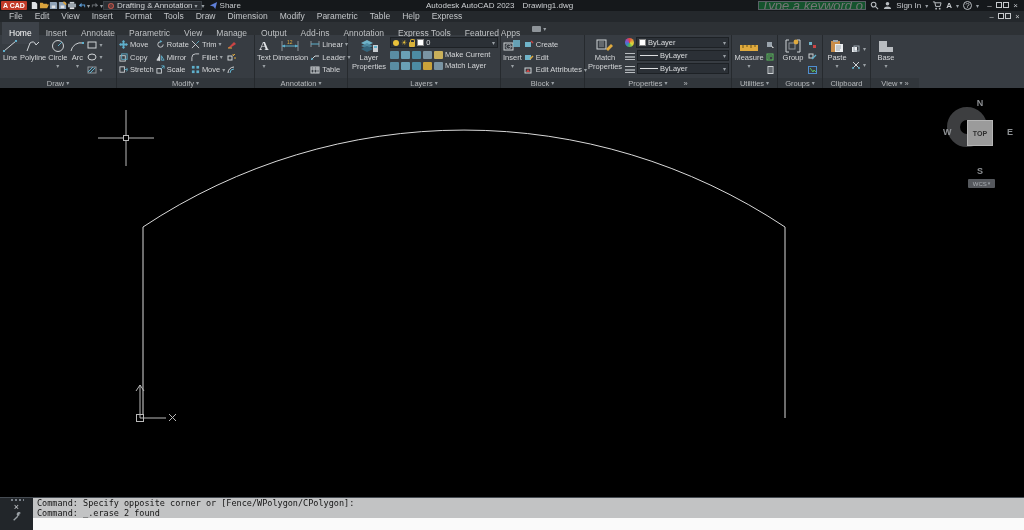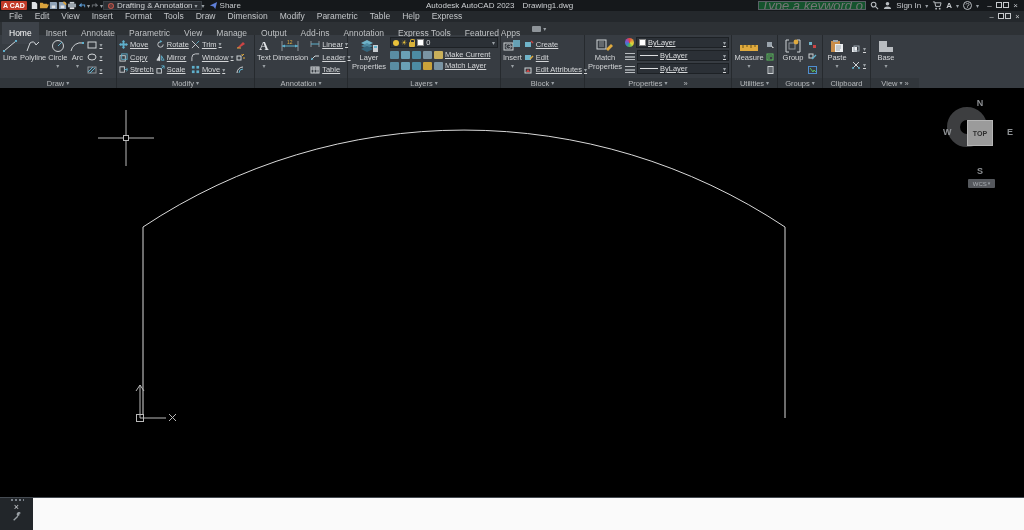--- a/index.html
+++ b/index.html
@@ -39,21 +39,21 @@
   .ribbon-toggle { display:flex; align-items:center; gap:2px; padding:0 5px; color:#9aa0a5; }
   .ribbon-toggle .chip { width:9px; height:6px; background:#8e9справ499; background:#8e9499; border-radius:1px; }
 
   .panels { height:53px; display:flex; align-items:stretch; background:#373c42; }
   .panel { display:flex; flex-direction:column; border-right:1px solid #262a2e; flex:0 0 auto; }
   .panel-body { flex:1; display:flex; align-items:stretch; padding:1px 2px 0 2px; gap:2px; }
   .panel-footer { height:10px; background:#31363b; font-size:7.5px; color:#b6b9bc; display:flex; align-items:center; justify-content:center; gap:2px; }
   .bigbtn { display:flex; flex-direction:column; align-items:center; font-size:7.5px; color:#d4d6d8; text-align:center; line-height:1.05; padding-top:2px; gap:1px; }
   .bigbtn .bicon { height:15px; display:flex; align-items:flex-end; }
   .col { display:flex; flex-direction:column; justify-content:space-evenly; }
-  .srow { display:flex; align-items:center; gap:2px; font-size:7.5px; color:#d4d6d8; white-space:nowrap;text-decoration:underline; }
+  .srow { display:flex; align-items:center; gap:2px; font-size:7.5px; color:#d4d6d8; white-space:nowrap; }
   .ticon { flex:0 0 auto; }
   .combo { display:flex; align-items:center; gap:2px; background:#2b3036; border:1px solid #1d2125; height:11px; font-size:7.5px; color:#dcdee0; padding:0 2px; }
   .combo .caret { margin-left:auto; }
   .swatch-w { width:7px; height:7px; background:#fff; border:1px solid #888; }
   .bulb { width:6px; height:6px; border-radius:50%; background:#e8c13a; }
   .sun { color:#e8c13a; font-size:7px; line-height:1; }
   .lock { width:6px; height:5px; background:#d9b23a; border-radius:1px; position:relative; margin-top:3px; }
   .lock::before { content:""; position:absolute; top:-3px; left:1px; width:3px; height:3px; border:1px solid #d9b23a; border-bottom:none; border-radius:2px 2px 0 0; }
   .mini { width:9px; height:8px; border-radius:1px; }
   .line3 { width:10px; height:8px; background:
@@ -339,21 +339,21 @@
                   <path d="M1,1 L9,9 M1,9 L5,5" stroke="#cfd3d6"></path>
                   <path d="M6,4 L9,1" stroke="#5fb0cc"></path>
                 </svg>
                 <span>Trim</span>
                 <span class="caret">▾</span>
               </span>
             <span class="srow">
                 <svg class="ticon" width="9" height="9" viewBox="0 0 10 10">
                   <path d="M1,9 V5 A4,4 0 0 1 5,1 H9" fill="none" stroke="#cfd3d6"></path>
                 </svg>
-                <span>Window</span>
+                <span>Fillet</span>
                 <span class="caret">▾</span>
               </span>
             <span class="srow">
                 <svg class="ticon" width="9" height="9" viewBox="0 0 10 10">
                   <rect x="1" y="1" width="3" height="3" fill="#5fb0cc"></rect>
                   <rect x="6" y="1" width="3" height="3" fill="#5fb0cc"></rect>
                   <rect x="1" y="6" width="3" height="3" fill="#5fb0cc"></rect>
                   <rect x="6" y="6" width="3" height="3" fill="#5fb0cc"></rect>
                 </svg>
                 <span>Move</span>
@@ -759,19 +759,21 @@
   <div class="cmd">
     <div class="cmd-left">
       <div class="grip"></div>
       <div class="cmd-close">×</div>
       <svg width="10" height="10" viewBox="0 0 12 12">
           <path d="M2,10 L7,5" stroke="#9aa0a5" stroke-width="1.6"></path>
           <path d="M7,5 a2.6,2.6 0 1 1 3.5,-3.5 l-2,1 0.8,1.2 z" fill="#9aa0a5"></path>
         </svg>
     </div>
     <div class="cmd-right">
+      <div class="cmd-history"><span>Command: Specify opposite corner or [Fence/WPolygon/CPolygon]:</span>
+<span>Command: _.erase 2 found</span></div>
       <div class="cmd-input-row">
         <div class="cmd-rest"></div>
       </div>
     </div>
   </div>
 
 </div>
 
 </body></html>

